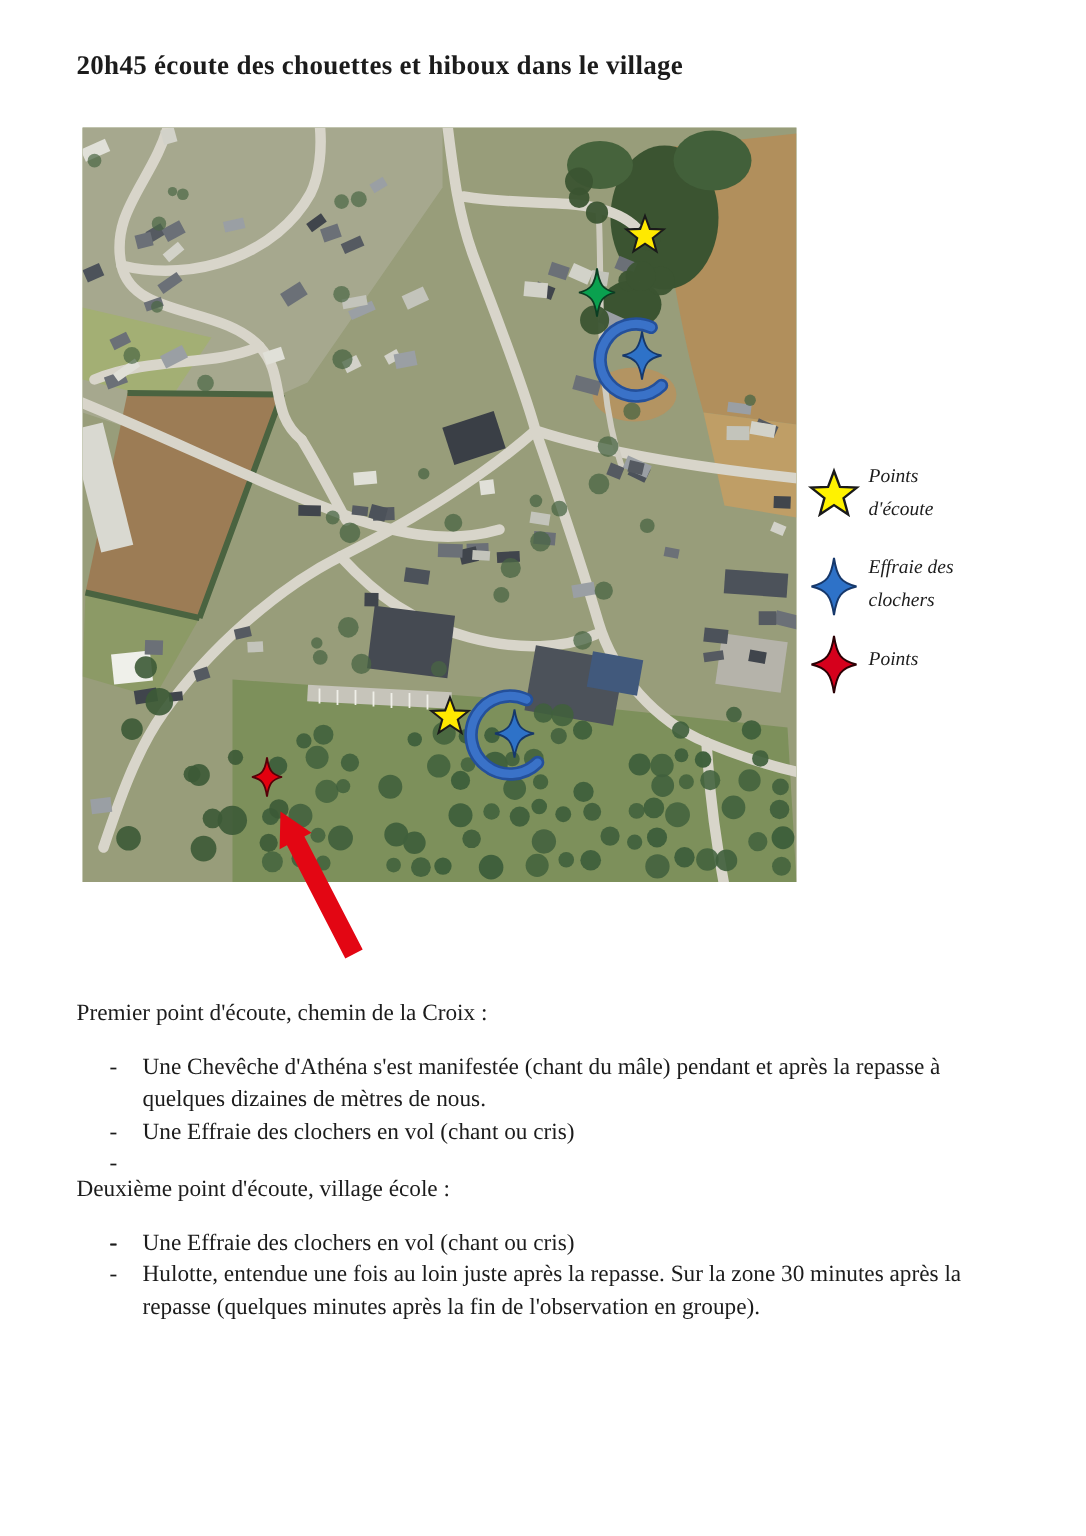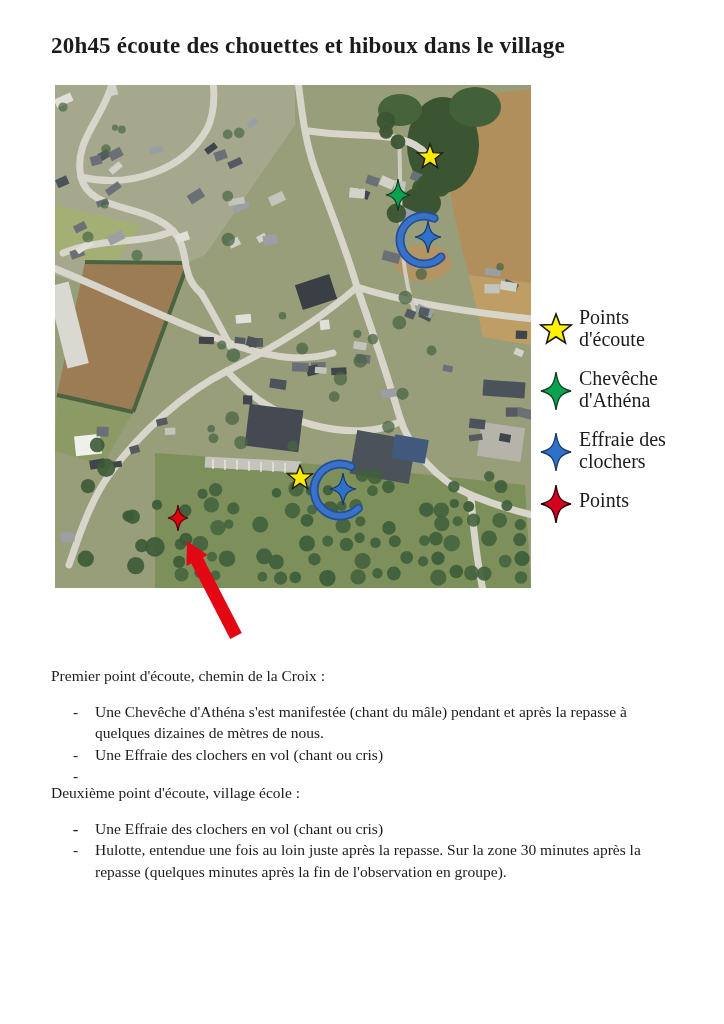--- a/index.html
+++ b/index.html
@@ -2,38 +2,38 @@
 <html><head>
 <meta charset="utf-8">
 <style>
   html,body{margin:0;padding:0;background:#ffffff;}
   .page{
     position:relative;width:724px;height:1024px;background:#ffffff;overflow:hidden;
     font-family:"Liberation Serif","DejaVu Serif",serif;color:#1c1c1c;
   }
   .page-title{
     position:absolute;left:51px;top:33px;margin:0;
-    font-size:23px;font-weight:bold;letter-spacing:.2px;white-space:nowrap;
+    font-size:18px;font-weight:bold;letter-spacing:.2px;white-space:nowrap;
   }
   .map-wrap{
     position:absolute;left:55px;top:85px;width:476px;height:503px;overflow:hidden;
     background:#989d7a;
   }
   .map-wrap svg{display:block;}
   .annotations{
     position:absolute;left:55px;top:85px;width:476px;height:570px;
     pointer-events:none;z-index:3;overflow:visible;
   }
   .legend{position:absolute;left:533px;top:304px;width:190px;z-index:2;}
   .legend-row{display:flex;align-items:flex-start;margin-bottom:12px;}
   .legend-star-cell{flex:0 0 46px;width:46px;display:flex;justify-content:center;}
   .legend-star{margin-top:3px;}
   .legend-row:last-child .legend-star{margin-top:-6px;}
   .legend-label{
-    font-size:20px;line-height:22px;white-space:pre-line;padding-top:2px;
+    font-size:13px;line-height:22px;white-space:pre-line;padding-top:2px;font-style:italic;
   }
   .notes{position:absolute;left:51px;top:665px;width:622px;}
   .sec-heading{margin:0 0 14px 0;font-size:15.5px;line-height:21.5px;}
   .notes ul{list-style:none;margin:0 0 17px 0;padding:0;}
   .notes li{position:relative;padding-left:44px;font-size:15.5px;line-height:21.5px;}
   .dash{position:absolute;left:22px;top:0;}
 </style>
 </head>
 <body>
 
@@ -324,29 +324,20 @@
           <svg class="legend-star" width="44" height="46">
             <path d="M0.00,-16.00L3.95,-5.44L15.22,-4.94L6.39,2.08L9.40,12.94L0.00,6.72L-9.40,12.94L-6.39,2.08L-15.22,-4.94L-3.95,-5.44Z" fill="#fff200" stroke="#1a1a1a" stroke-width="1.6" transform="translate(22,23)"></path>
           </svg>
         </div>
       <div class="legend-label">Points
 d'écoute</div>
     </div>
     <div class="legend-row">
       <div class="legend-star-cell">
           <svg class="legend-star" width="44" height="46">
-            <path d="M0,-19 C1.9500000000000002,-6.08 4.8,-2.47 15,0 C4.8,2.47 1.9500000000000002,6.08 0,19 C-1.9500000000000002,6.08 -4.8,2.47 -15,0 C-4.8,-2.47 -1.9500000000000002,-6.08 0,-19Z" fill="#0aa14f" stroke="#0b3d22" stroke-width="1.3" transform="translate(22,23)"></path>
-          </svg>
-        </div>
-      <div class="legend-label">Chevêche
-d'Athéna</div>
-    </div>
-    <div class="legend-row">
-      <div class="legend-star-cell">
-          <svg class="legend-star" width="44" height="46">
             <path d="M0,-19 C1.9500000000000002,-6.08 4.8,-2.47 15,0 C4.8,2.47 1.9500000000000002,6.08 0,19 C-1.9500000000000002,6.08 -4.8,2.47 -15,0 C-4.8,-2.47 -1.9500000000000002,-6.08 0,-19Z" fill="#2e72c8" stroke="#16386b" stroke-width="1.3" transform="translate(22,23)"></path>
           </svg>
         </div>
       <div class="legend-label">Effraie des
 clochers</div>
     </div>
     <div class="legend-row">
       <div class="legend-star-cell">
           <svg class="legend-star" width="44" height="46">
             <path d="M0,-19 C1.9500000000000002,-6.08 4.8,-2.47 15,0 C4.8,2.47 1.9500000000000002,6.08 0,19 C-1.9500000000000002,6.08 -4.8,2.47 -15,0 C-4.8,-2.47 -1.9500000000000002,-6.08 0,-19Z" fill="#d6001c" stroke="#2b0004" stroke-width="1.3" transform="translate(22,23)"></path>

